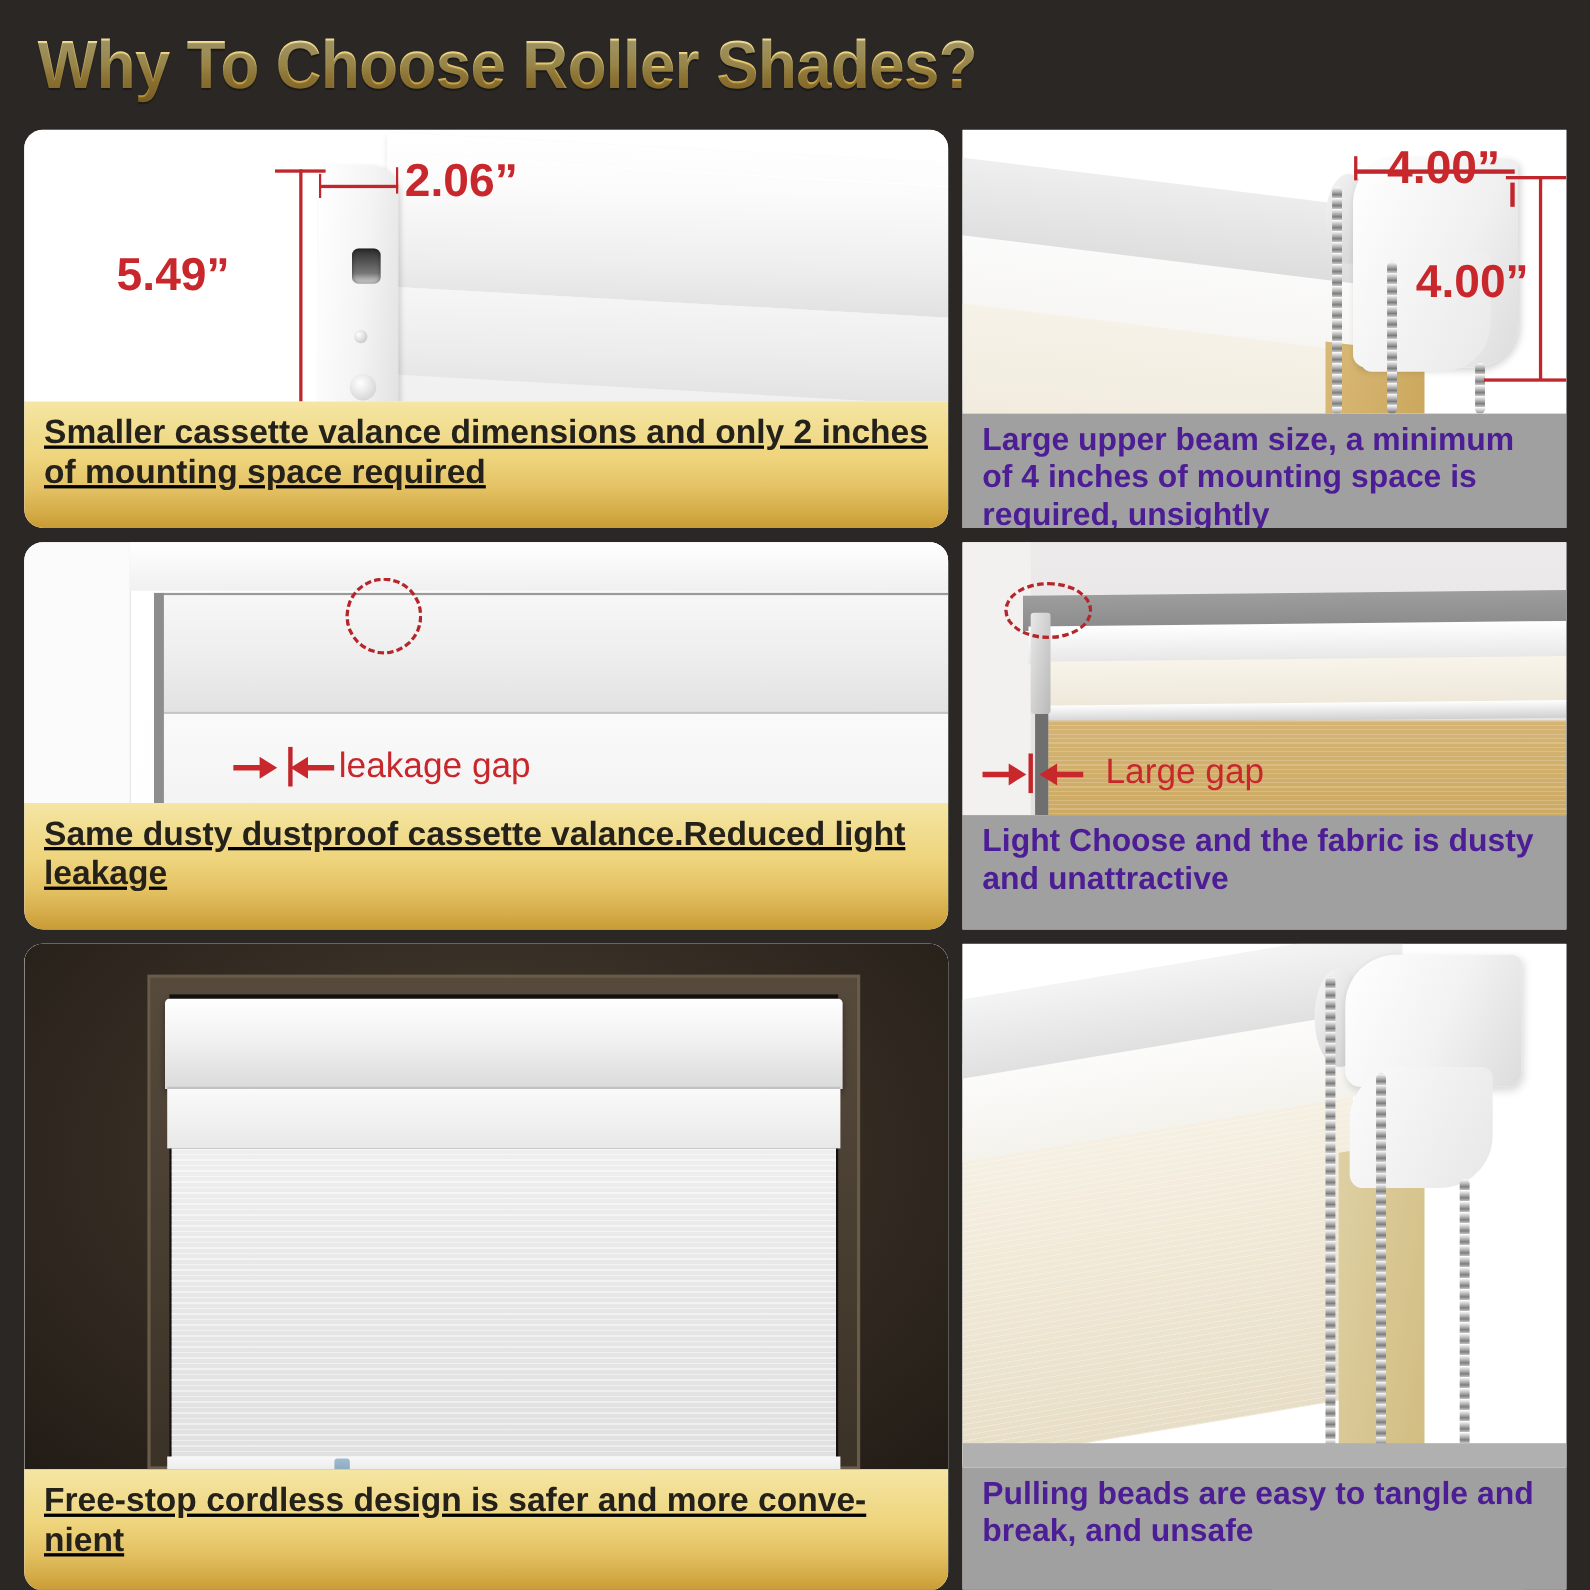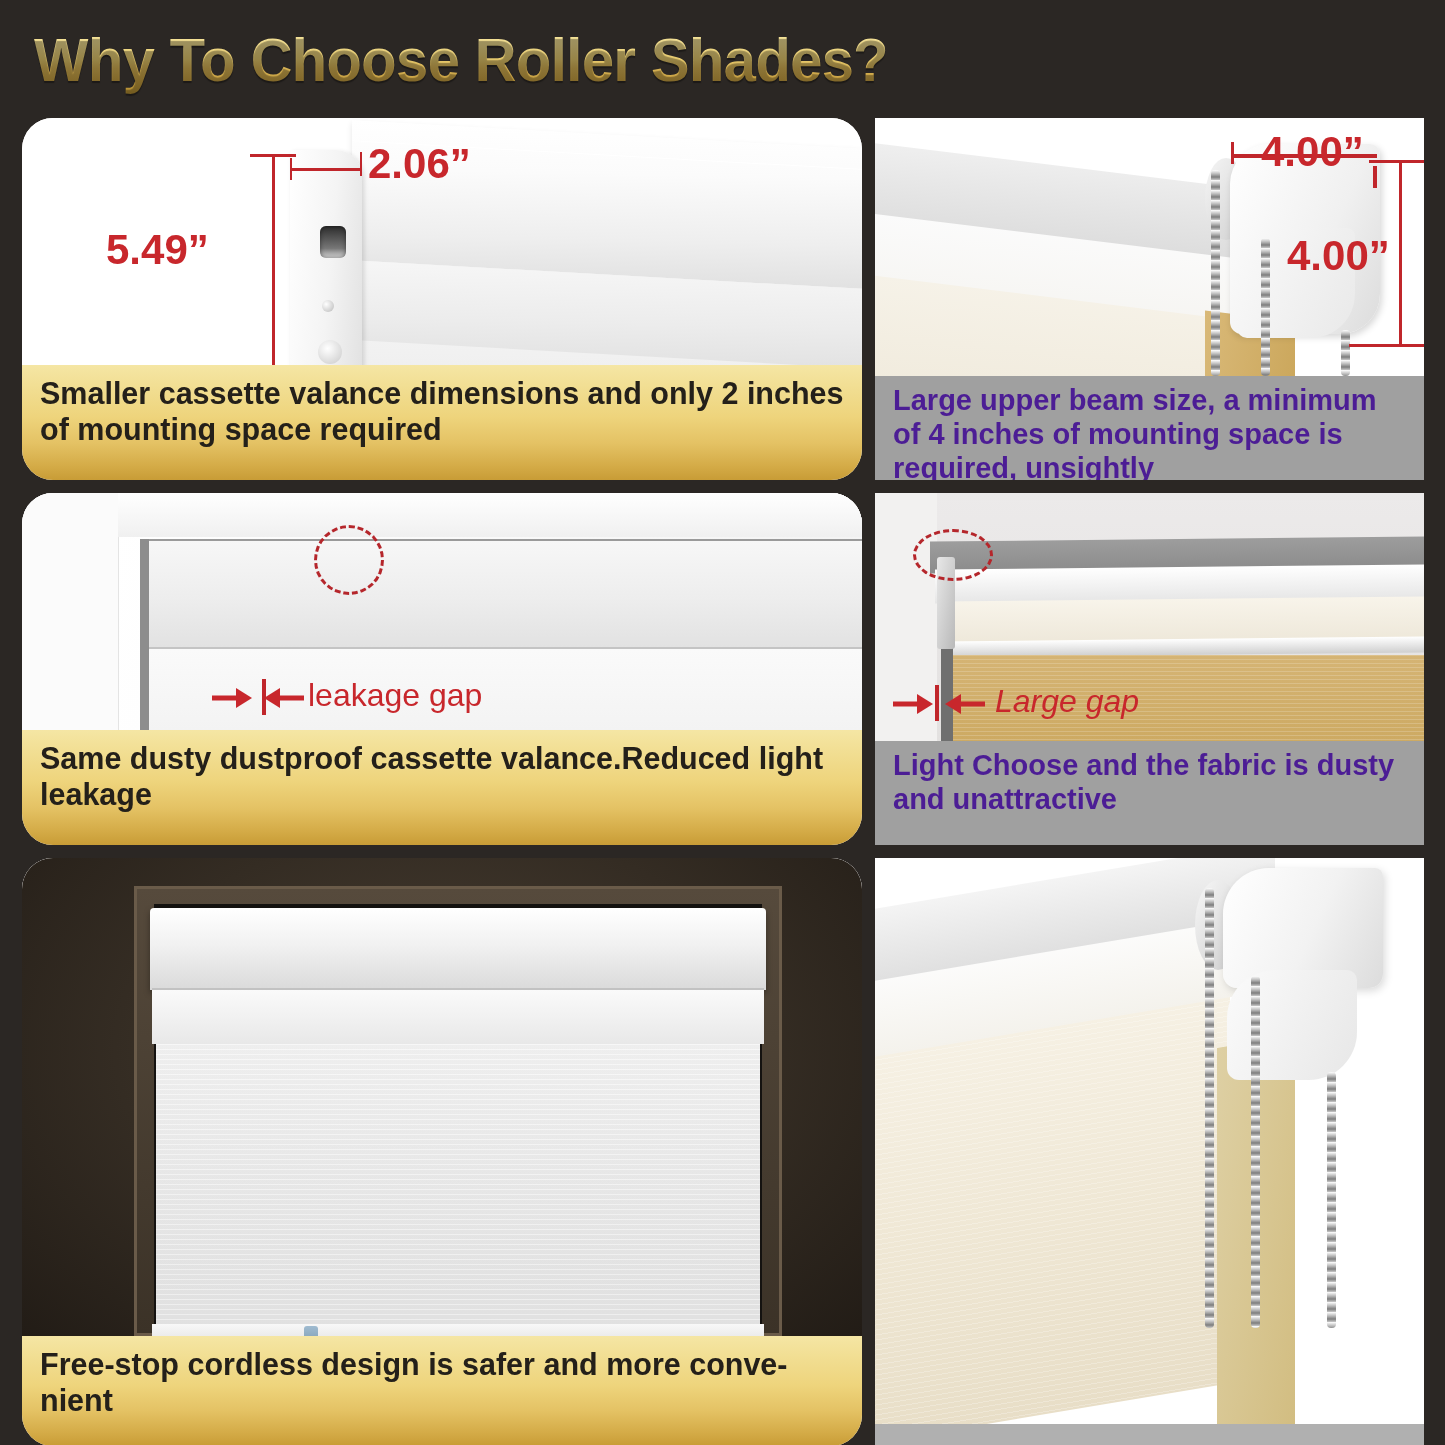--- a/index.html
+++ b/index.html
@@ -48,21 +48,21 @@
   .row { display: flex; gap: 13px; margin-bottom: 13px; }
   .row:last-child { margin-bottom: 0; }
 
   .panel {
     position: relative;
     overflow: hidden;
     background: #fff;
     display: flex;
     flex-direction: column;
   }
-  .panel.good { width: 840px; border-radius: 31px; }
+  .panel.good { width: 840px; border-radius: 17px; text-decoration: underline; }
   .panel.bad  { width: 549px; border-radius: 0; }
 
   .r1 .panel { height: 362px; }
   .r2 .panel { height: 352px; }
   .r3 .panel { height: 588px; }
 
   .photo { position: relative; flex: 1; overflow: hidden; background: #fff; }
 
   
   .cap {
@@ -459,21 +459,21 @@
         <div class="bg"></div>
         <div class="wall-l"></div>
         <div class="head-dark"></div>
         <div class="head-white"></div>
         <div class="head-cream"></div>
         <div class="head-rail"></div>
         <div class="fabric"></div>
         <div class="gap-strip"></div>
         <div class="bracket-sm"></div>
         <div class="dashed-circle" style="left:38px;top:36px;width:80px;height:52px;"></div>
-        <div class="dim-label" style="left:120px;top:190px;font-size:32px;font-weight:normal;font-style:italic;">Large gap</div>
+        <div class="dim-label" style="left:130px;top:190px;font-size:32px;font-weight:normal;">Large gap</div>
         <svg style="position:absolute;left:18px;top:196px;" width="92" height="30">
           <path d="M0,15 L26,15" stroke="#c8272c" stroke-width="5"></path>
           <path d="M24,5 L40,15 L24,25 Z" fill="#c8272c"></path>
           <path d="M92,15 L66,15" stroke="#c8272c" stroke-width="5"></path>
           <path d="M68,5 L52,15 L68,25 Z" fill="#c8272c"></path>
         </svg>
         <div class="dim-line" style="left:60px;top:192px;width:4px;height:36px;"></div>
       </div>
       <div class="cap gray">Light Choose and the fabric is dusty and unattractive</div>
     </div>
@@ -511,15 +511,16 @@
         <div class="fab-white"></div>
         <div class="roller-tube"></div>
         <div class="roller-end"></div>
         <div class="bracket"></div>
         <div class="bracket-low"></div>
         <div class="bead-chain" style="left:330px;top:30px;height:440px;"></div>
         <div class="bead-chain" style="left:376px;top:118px;height:352px;"></div>
         <div class="bead-chain" style="left:452px;top:214px;height:256px;"></div>
         <div class="floor"></div>
       </div>
+      <div class="cap gray tall">Pulling beads are easy to tangle and break, and unsafe</div>
     </div>
   </div>
 </div>
 
 </body></html>

